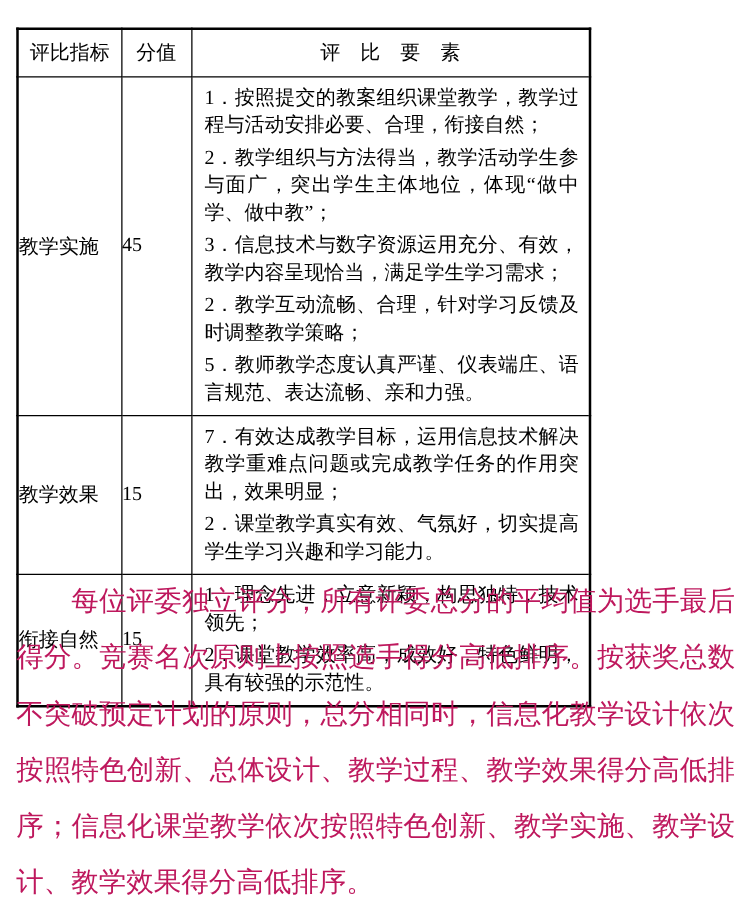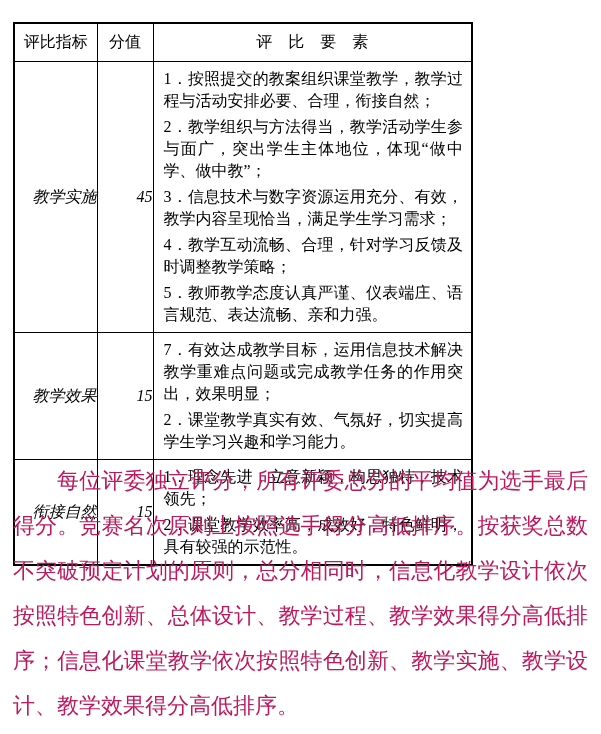--- a/index.html
+++ b/index.html
@@ -42,24 +42,23 @@
     height: 37px;
     text-align: center;
     vertical-align: middle;
     padding: 0;
   }
   .col-indicator { width: 83px; }
   .col-score     { width: 56px; }
 
   .cell-indicator,
   .cell-score {
-    text-align: right;
+    text-align: left;
     vertical-align: middle;
     padding: 0;
-    font-style: italic;
   }
   .cell-items {
     vertical-align: middle;
     padding: 2px 4px 2px 6px;
   }
   .item {
     margin: 4px;
     font-size: 16px;
     line-height: 22px;
     text-align: justify;
@@ -111,21 +110,21 @@
       </tr>
     </thead>
     <tbody>
       <tr>
         <td class="cell-indicator">教学实施</td>
         <td class="cell-score">45</td>
         <td class="cell-items">
           <p class="item">1．按照提交的教案组织课堂教学，教学过程与活动安排必要、合理，衔接自然；</p>
           <p class="item">2．教学组织与方法得当，教学活动学生参与面广，突出学生主体地位，体现“做中学、做中教”；</p>
           <p class="item">3．信息技术与数字资源运用充分、有效，教学内容呈现恰当，满足学生学习需求；</p>
-          <p class="item">4．教学互动流畅、合理，针对学习反馈及时调整教学策略；</p>
+          <p class="item">2．教学互动流畅、合理，针对学习反馈及时调整教学策略；</p>
           <p class="item">5．教师教学态度认真严谨、仪表端庄、语言规范、表达流畅、亲和力强。</p>
         </td>
       </tr>
       <tr>
         <td class="cell-indicator">教学效果</td>
         <td class="cell-score">15</td>
         <td class="cell-items">
           <p class="item">7．有效达成教学目标，运用信息技术解决教学重难点问题或完成教学任务的作用突出，效果明显；</p>
           <p class="item">2．课堂教学真实有效、气氛好，切实提高学生学习兴趣和学习能力。</p>
         </td>

